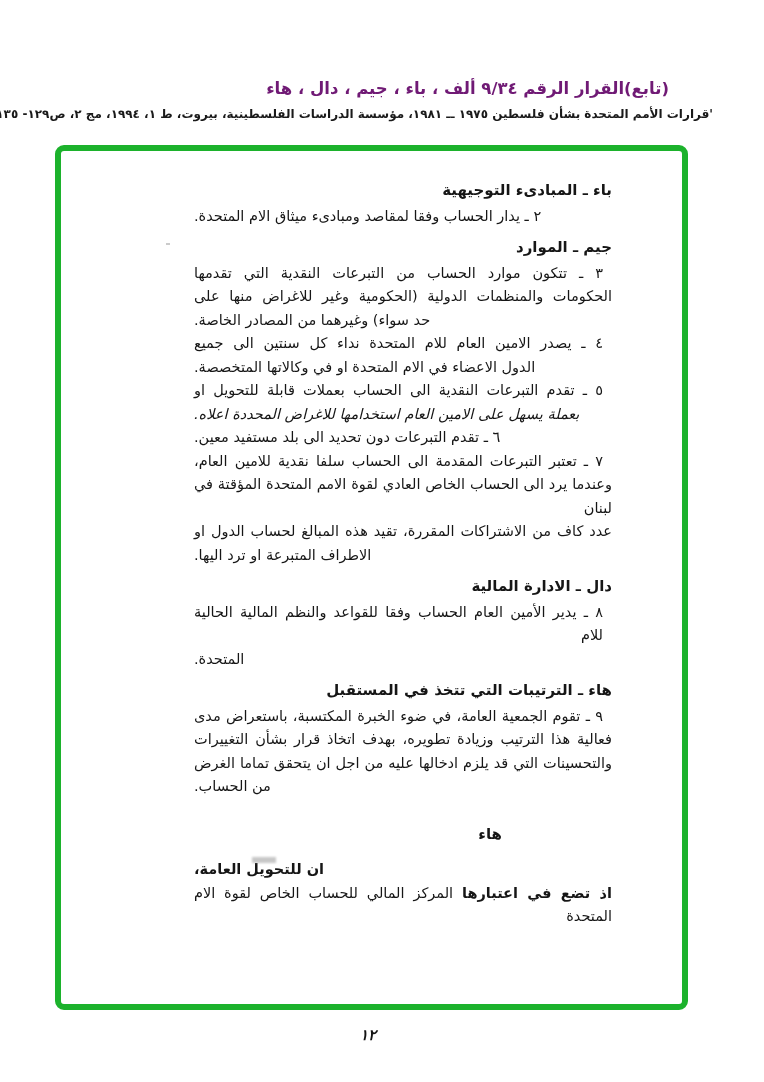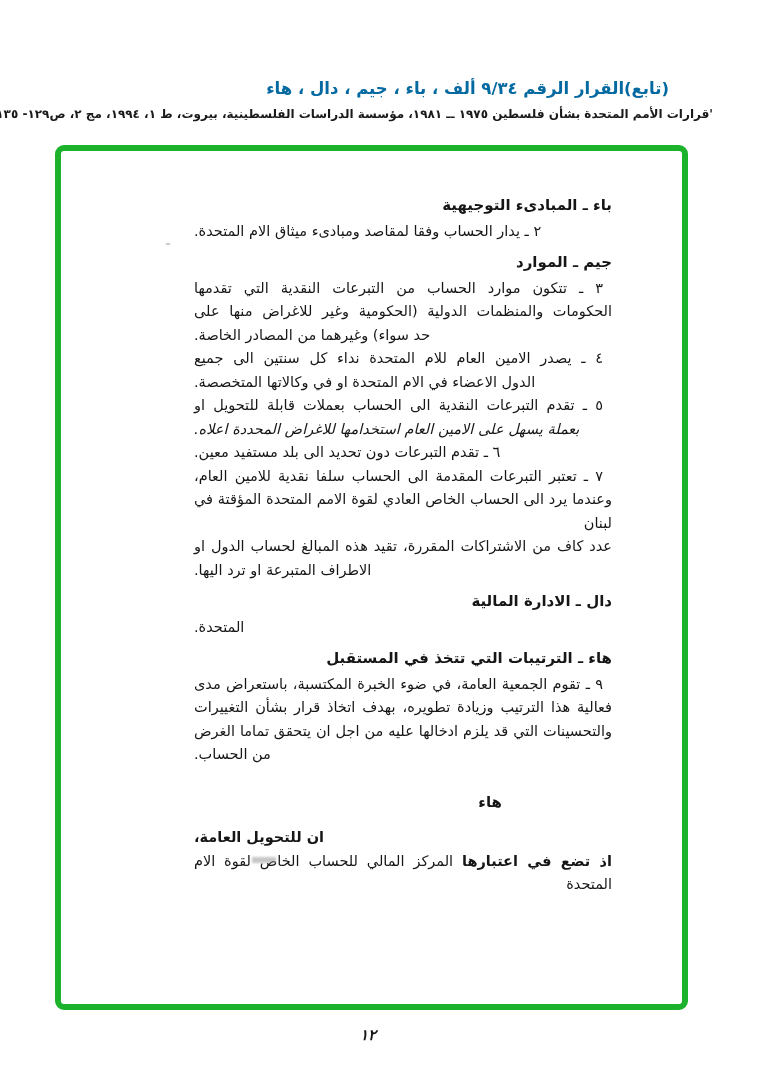--- a/index.html
+++ b/index.html
@@ -8,21 +8,21 @@
     position: relative;
     background: #ffffff;
     font-family: "DejaVu Sans", sans-serif;
     color: #141414;
     overflow: hidden;
   }
   
   .hdr-line1 {
     position: absolute; top: 79px; right: 95px;
     direction: rtl; white-space: nowrap;
-    font-size: 16.5px; font-weight: bold; color: #0369a1;
+    font-size: 16.5px; font-weight: bold; color: #701a75;
   }
   .hdr-line2 {
     position: absolute; top: 107px; right: 51px;
     direction: rtl; white-space: nowrap;
     font-size: 12px; font-weight: bold; color: #1a1a1a;
   }
   
   .frame {
     position: absolute; left: 55px; top: 145px;
     width: 633px; height: 865px;
@@ -41,21 +41,21 @@
     font-size: 14.5px;
     line-height: 23.5px;
     color: #161616;
   }
   .heading {
     font-weight: bold;
     font-size: 15px;
     text-align: right;
     margin: 8px 0 2px 0;
   }
-  .heading:first-child { margin-top: 16px; }
+  .heading:first-child { margin-top: 1px; }
   .center-heading {
     font-weight: bold;
     font-size: 15px;
     text-align: right;
     margin: 24px 110px 12px 0;
   }
   .para { margin: 0; }
   .line { text-align: left; }
   .line.stretch { text-align: justify; text-align-last: justify; }
   .line.indent { padding-right: 9px; }
@@ -115,20 +115,21 @@
       <div class="line indent">٦ ـ تقدم التبرعات دون تحديد الى بلد مستفيد معين.</div>
     </div>
     <div class="para">
       <div class="line stretch indent">٧ ـ تعتبر التبرعات المقدمة الى الحساب سلفا نقدية للامين العام،</div>
       <div class="line stretch">وعندما يرد الى الحساب الخاص العادي لقوة الامم المتحدة المؤقتة في لبنان</div>
       <div class="line stretch">عدد كاف من الاشتراكات المقررة، تقيد هذه المبالغ لحساب الدول او</div>
       <div class="line">الاطراف المتبرعة او ترد اليها.</div>
     </div>
     <div class="heading">دال ـ الادارة المالية</div>
     <div class="para">
+      <div class="line stretch indent">٨ ـ يدير الأمين العام الحساب وفقا للقواعد والنظم المالية الحالية للام</div>
       <div class="line">المتحدة.</div>
     </div>
     <div class="heading">هاء ـ الترتيبات التي تتخذ في المستقبل</div>
     <div class="para">
       <div class="line stretch indent">٩ ـ تقوم الجمعية العامة، في ضوء الخبرة المكتسبة، باستعراض مدى</div>
       <div class="line stretch">فعالية هذا الترتيب وزيادة تطويره، بهدف اتخاذ قرار بشأن التغييرات</div>
       <div class="line stretch">والتحسينات التي قد يلزم ادخالها عليه من اجل ان يتحقق تماما الغرض</div>
       <div class="line">من الحساب.</div>
     </div>
     <div class="center-heading">هاء</div>

